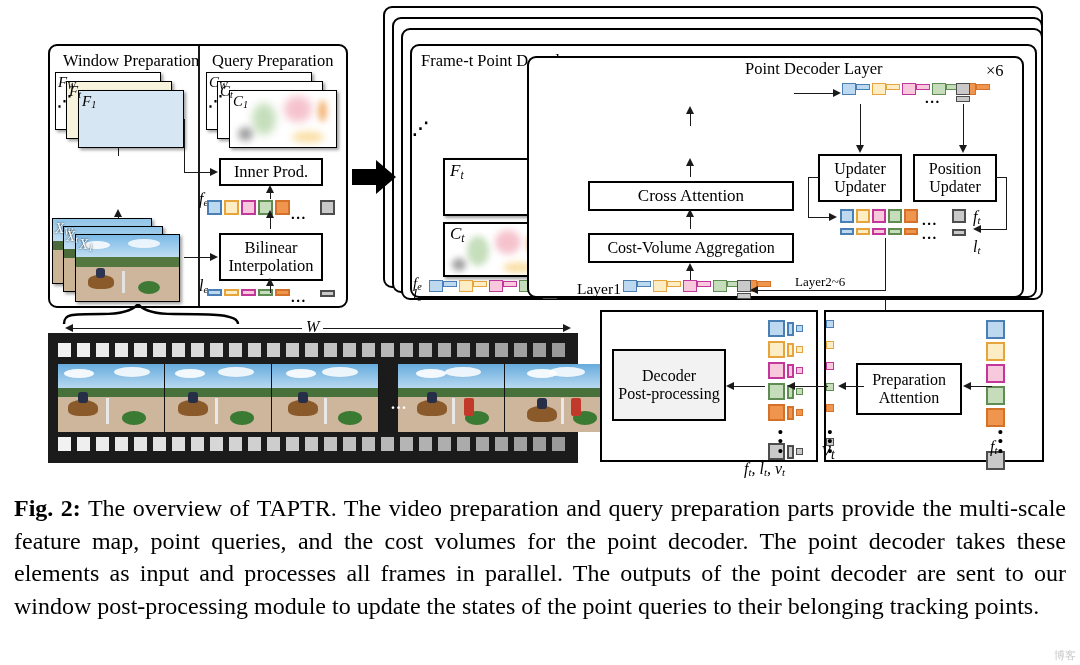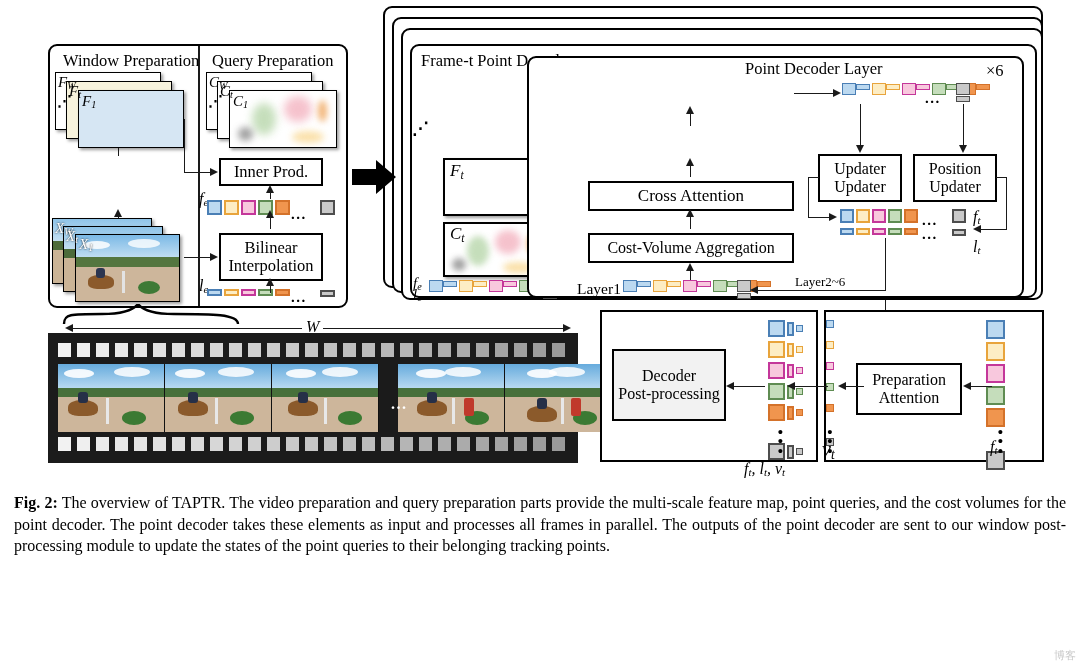--- a/index.html
+++ b/index.html
@@ -37,21 +37,21 @@
   .mi{font-style:italic;font-family:"Liberation Serif","DejaVu Serif",serif;}
   .sub{font-size:.68em;vertical-align:-.22em;font-style:italic;}
 
   
   #filmstrip{background:#1b1b1b;}
   .perf{position:absolute;background:#f2f2f2;}
   .frameimg{position:absolute;overflow:hidden;background:#cdb9a0;}
 
   
   #caption{position:absolute;left:14px;top:492px;width:1052px;
-           font-size:16px;line-height:1.355;text-align:justify;text-justify:inter-word;}
+           font-size:24px;line-height:1.355;text-align:justify;text-justify:inter-word;}
   #caption b{font-weight:bold;}
 
   .wm{position:absolute;right:4px;bottom:2px;font-size:11px;color:#c9c9c9;font-family:"Liberation Sans",sans-serif;}
 </style>
 </head>
 <body>
 
 <div id="diagram" class="abs" style="left:0;top:0;width:1080px;height:480px;">
 
   <div class="box rb" style="left:383px;top:6px;width:660px;height:282px;"></div>

